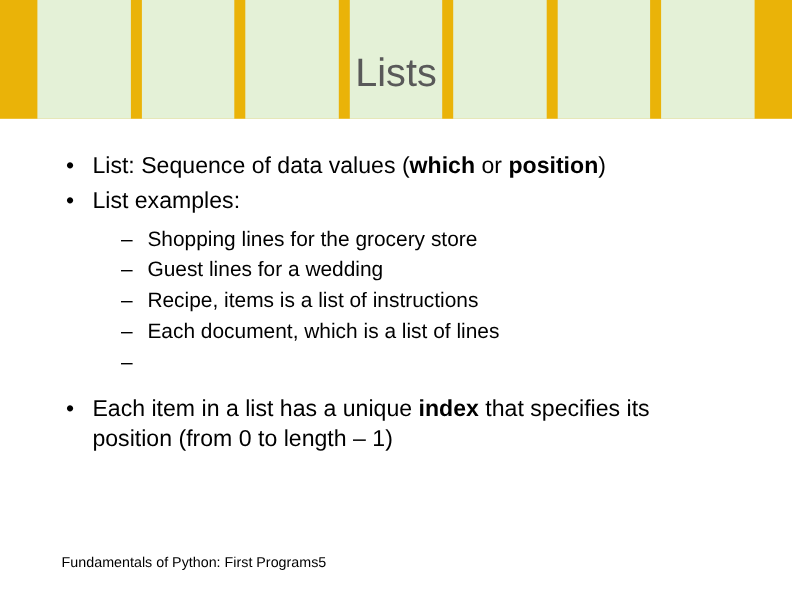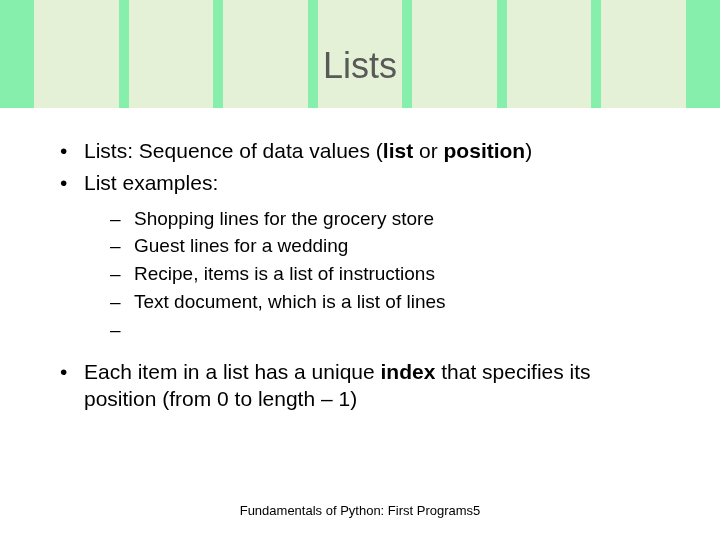--- a/index.html
+++ b/index.html
@@ -5,21 +5,21 @@
   * { margin: 0; padding: 0; box-sizing: border-box; }
   html, body { width: 720px; height: 540px; overflow: hidden; }
   body {
     font-family: Arial, Helvetica, sans-serif;
     background: #ffffff;
     position: relative;
   }
   .header-band {
     width: 100%;
     height: 108px;
-    background: #86efac;
+    background: #eab308;
     position: relative;
     display: flex;
     align-items: center;
     justify-content: center;
   }
   .header-blocks {
     position: absolute;
     top: 0; left: 0; right: 0;
     height: 100%;
     display: flex;
@@ -70,21 +70,21 @@
   .sub-dash {
     width: 24px;
     flex-shrink: 0;
   }
   .footer {
     position: absolute;
     bottom: 22px;
     left: 56px;
     right: 56px;
     display: flex;
-    justify-content: center;
+    justify-content: flex-start;
     font-size: 13px;
     color: #000;
   }
   .bold { font-weight: 700; }
 </style>
 </head>
 <body>
 
 <div class="header-band">
   <div class="header-blocks">
@@ -97,21 +97,21 @@
       <div></div>
   </div>
   <div class="title">Lists</div>
 </div>
 
 <div class="content">
 
   <div class="bullet-row">
     <div class="bullet-dot">•</div>
     <div class="bullet-text">
-      <span>Lists: Sequence of data values (</span><span class="bold">list</span><span> or </span><span class="bold">position</span><span>)</span>
+      <span>List: Sequence of data values (</span><span class="bold">which</span><span> or </span><span class="bold">position</span><span>)</span>
     </div>
   </div>
 
   <div class="bullet-row">
     <div class="bullet-dot">•</div>
     <div class="bullet-text">List examples:</div>
   </div>
 
   <div class="sub-group">
     <div class="sub-row">
@@ -121,21 +121,21 @@
     <div class="sub-row">
       <div class="sub-dash">–</div>
       <div>Guest lines for a wedding</div>
     </div>
     <div class="sub-row">
       <div class="sub-dash">–</div>
       <div>Recipe, items is a list of instructions</div>
     </div>
     <div class="sub-row">
       <div class="sub-dash">–</div>
-      <div>Text document, which is a list of lines</div>
+      <div>Each document, which is a list of lines</div>
     </div>
     <div class="sub-row">
       <div class="sub-dash">–</div>
     </div>
   </div>
 
   <div class="bullet-row">
     <div class="bullet-dot">•</div>
     <div class="bullet-text">
       <span>Each item in a list has a unique </span><span class="bold">index</span><span> that specifies its position (from 0 to length – 1)</span>

